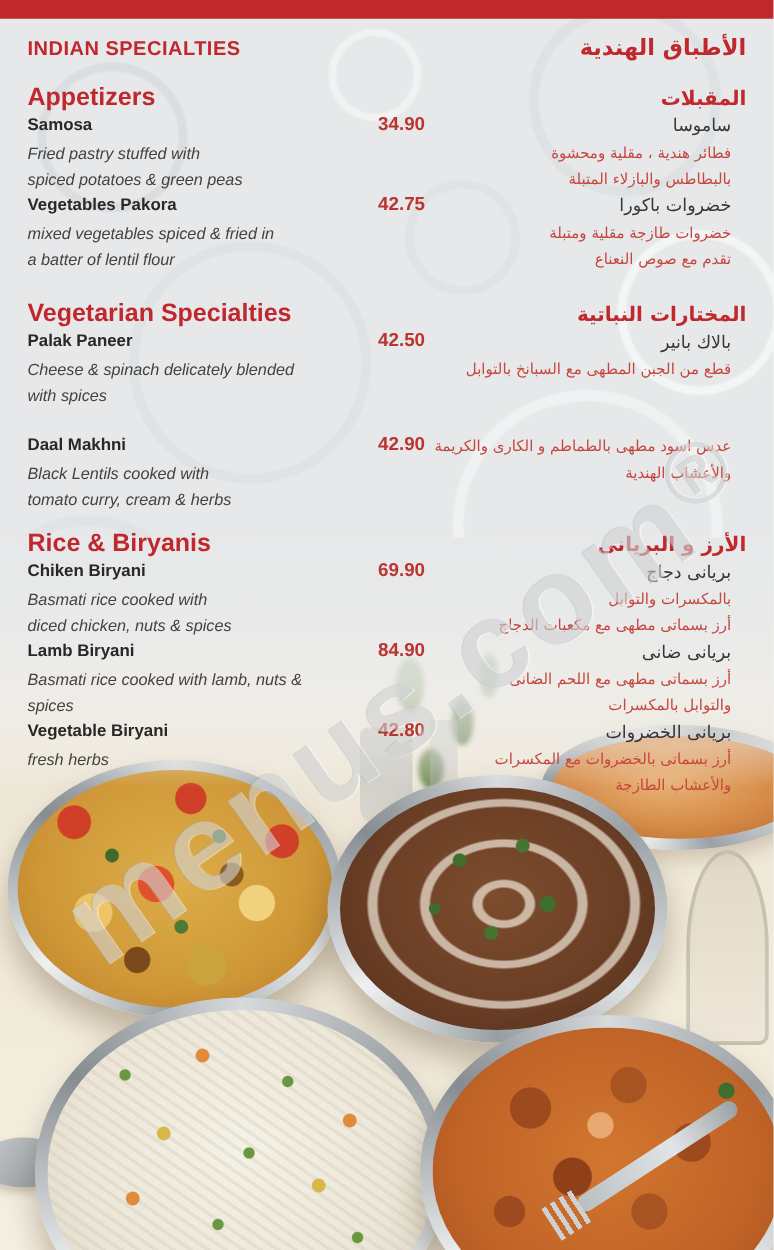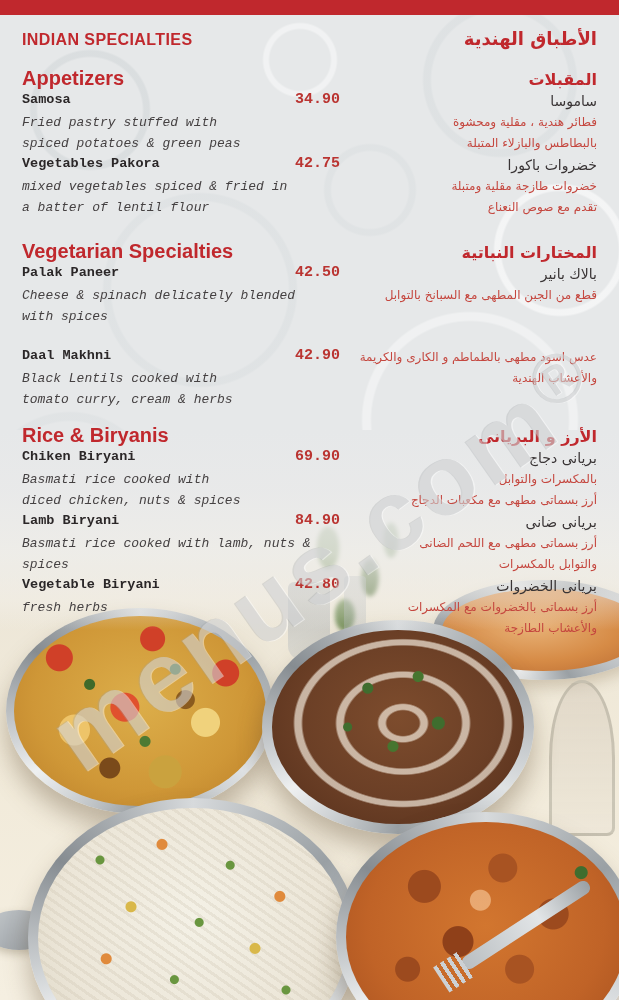--- a/index.html
+++ b/index.html
@@ -129,26 +129,26 @@
   .title-row,.sec-head{display:flex;justify-content:space-between;align-items:baseline;}
   .title-en{font-size:16px;font-weight:bold;color:#c0282d;letter-spacing:.4px;}
   .title-ar{font-family:"DejaVu Sans",sans-serif;font-size:18px;font-weight:bold;color:#c0282d;direction:rtl;}
   .section{margin-top:18px;}
   .section:nth-of-type(2){margin-top:22px;}
   .section:nth-of-type(3){margin-top:14px;}
   .sec-en{font-size:20px;font-weight:bold;color:#c0282d;}
   .sec-ar{font-family:"DejaVu Sans",sans-serif;font-size:16px;font-weight:bold;color:#c0282d;direction:rtl;}
   .item{position:relative;margin-top:1px;min-height:63px;}
   .section:nth-of-type(2) .item:nth-of-type(3){margin-top:20px;}
-  .en-col{width:318px;font-family:Liberation Mono, monospace;}
+  .en-col{width:318px;}
   .item-title-row{display:flex;align-items:baseline;height:21px;}
   .name-en{font-size:13.5px;font-weight:bold;color:#2b2728;}
   .price{margin-left:auto;font-size:15px;font-weight:bold;color:#ba3431;}
   .desc-en{font-size:13px;font-style:italic;color:#454142;line-height:21px;}
-  .ar-col{position:absolute;top:0;right:0;direction:rtl;
+  .ar-col{position:absolute;top:0;right:12px;direction:rtl;
     font-family:"DejaVu Sans",sans-serif;}
   .name-ar{font-size:14px;color:#393435;line-height:21px;}
   .desc-ar{font-size:12px;color:#c5473f;line-height:21px;}
 </style>
 </head>
 <body>
 
 <div class="page">
   <div class="swirls"></div>
 

